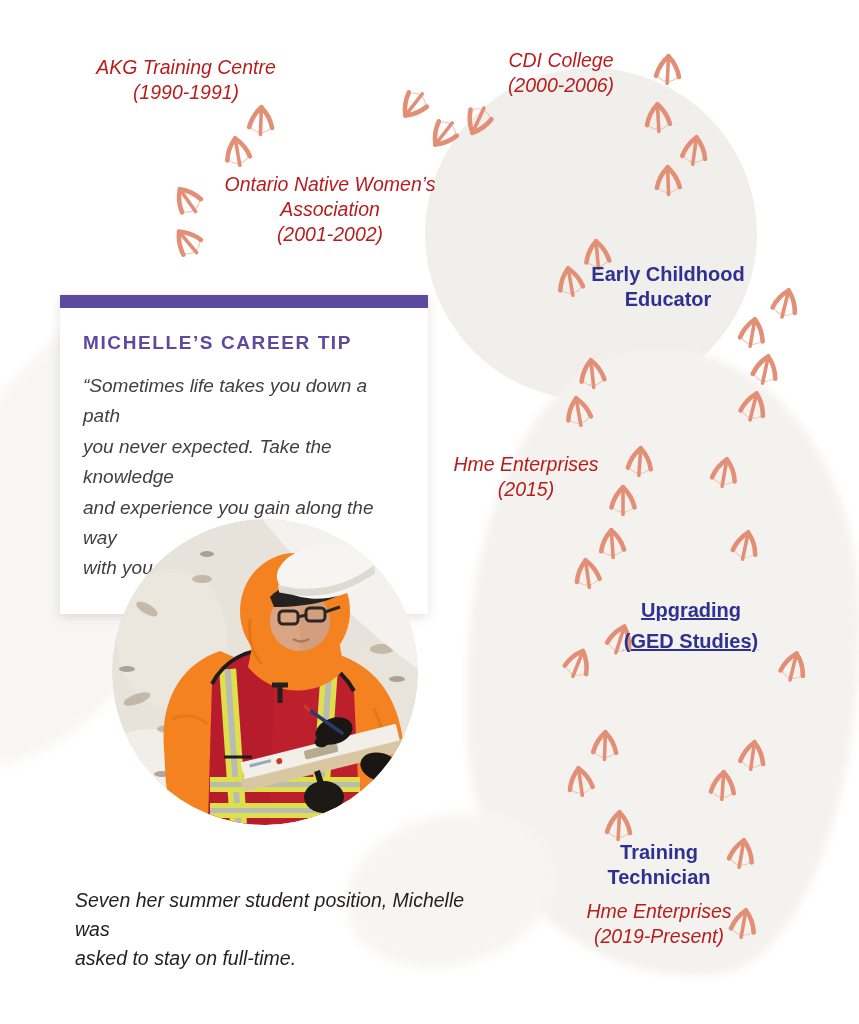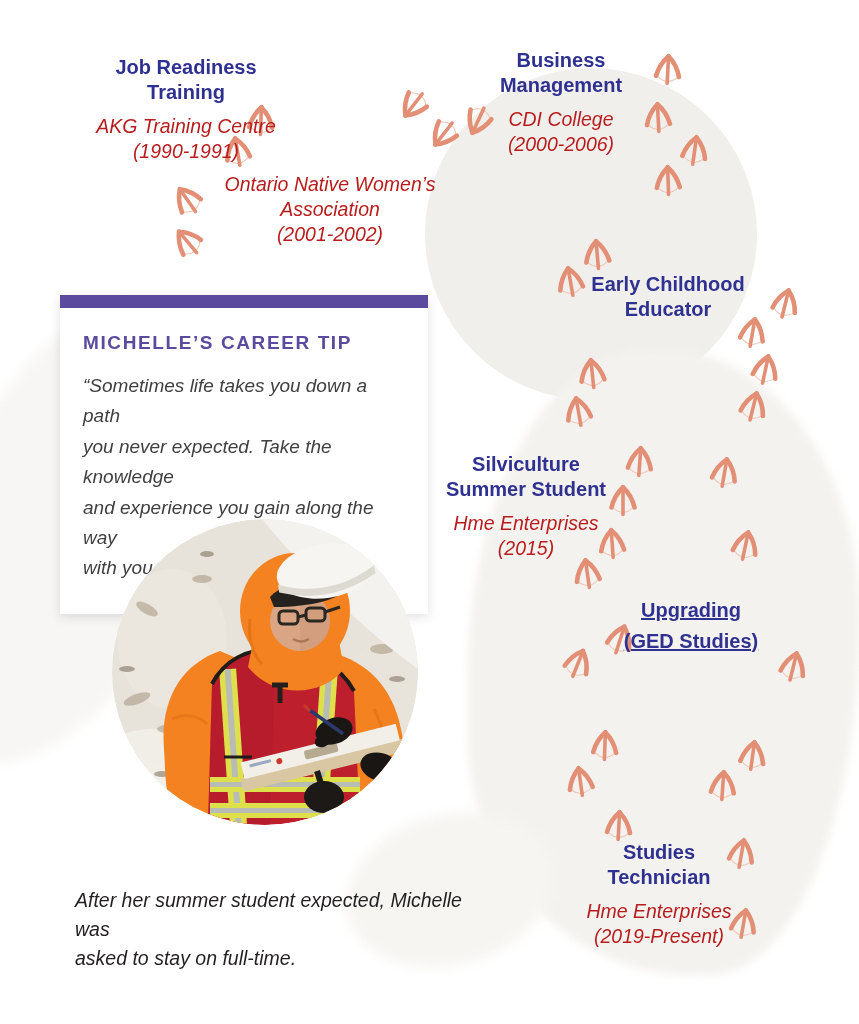--- a/index.html
+++ b/index.html
@@ -17,21 +17,21 @@
   .wm-blob-bottom{left:345px;top:815px;width:210px;height:150px;background:#f6f5f2;
     border-radius:50%;transform:rotate(-15deg);filter:blur(6px);}
 
   
   .milestone{position:absolute;text-align:center;}
   .m-title{margin:0 0 9px 0;font-weight:bold;color:#2f3190;font-size:20px;line-height:1.24;white-space:pre-line;}
   .m-org{margin:0;font-style:italic;font-size:19.5px;line-height:1.28;color:#b91c1c;white-space:pre-line;}
   .pos-job{left:56px;top:55px;width:260px;}
   .pos-business{left:441px;top:48px;width:240px;}
   .pos-youth{left:180px;top:172px;width:300px;}
-  .pos-early{left:558px;top:272px;width:220px;}
+  .pos-early{left:558px;top:262px;width:220px;}
   .pos-silvi{left:414px;top:452px;width:224px;}
   .pos-upgrading{left:570px;top:595px;width:242px;}
   .pos-upgrading .m-title{line-height:1.55;text-decoration:underline;}
   .pos-forestry{left:549px;top:840px;width:220px;}
 
   
   .tip-box{position:absolute;left:60px;top:295px;width:368px;background:#ffffff;
     box-shadow:0 3px 10px rgba(60,60,70,.15);}
   .tip-bar{height:13px;background:#5b4a9e;}
   .tip-inner{padding:24px 22px 30px 23px;}
@@ -266,58 +266,52 @@
         </svg></div>
       <div class="track" style="left: 729px; top: 901px; transform: rotate(10deg);"><svg width="30" height="40" viewBox="0 0 30 40">
           <path d="M5.2,30 Q15,39 24.8,30" fill="none" stroke="#f0c4b2" stroke-width="1"></path>
           <path d="M3.5,29.5 C5.5,21 9.5,14.5 14.8,9.5" fill="none" stroke="#e28f76" stroke-width="4.6" stroke-linecap="round"></path>
           <path d="M26.5,29.5 C24.5,21 20.5,14.5 15.2,9.5" fill="none" stroke="#e28f76" stroke-width="4.6" stroke-linecap="round"></path>
           <path d="M15,8.5 L15,36.5" fill="none" stroke="#e28f76" stroke-width="3.6" stroke-linecap="round"></path>
         </svg></div>
     </div>
 
   <div class="milestone pos-job">
-    <p class="m-title">Job Readiness
-Training</p>
     <p class="m-org">AKG Training Centre
 (1990-1991)</p>
   </div>
 
   <div class="milestone pos-business">
-    <p class="m-title">Business
-Management</p>
     <p class="m-org">CDI College
 (2000-2006)</p>
   </div>
 
   <div class="milestone pos-youth">
     <p class="m-org">Ontario Native Women’s
 Association
 (2001-2002)</p>
   </div>
 
   <div class="milestone pos-early">
     <p class="m-title">Early Childhood
 Educator</p>
   </div>
 
   <div class="milestone pos-silvi">
-    <p class="m-title">Silviculture
-Summer Student</p>
     <p class="m-org">Hme Enterprises
 (2015)</p>
   </div>
 
   <div class="milestone pos-upgrading">
     <p class="m-title">Upgrading
 (GED Studies)</p>
   </div>
 
   <div class="milestone pos-forestry">
-    <p class="m-title">Studies
+    <p class="m-title">Training
 Technician</p>
     <p class="m-org">Hme Enterprises
 (2019-Present)</p>
   </div>
 
   <div class="tip-box">
     <div class="tip-bar"></div>
     <div class="tip-inner">
       <p class="tip-heading">MICHELLE’S CAREER TIP</p>
       <p class="tip-quote">“Sometimes life takes you down a path
@@ -417,16 +411,16 @@
         </g>
         <path d="M196,190 L230,214" stroke="#2b3a6b" stroke-width="3.5" stroke-linecap="round"></path>
         <path d="M193,187 L197,191" stroke="#c9372b" stroke-width="3.5" stroke-linecap="round"></path>
         <g transform="rotate(16 268 248)">
           <ellipse cx="268" cy="248" rx="20" ry="14" fill="#191614"></ellipse>
         </g>
       </g>
     </svg>
   </div>
 
-  <p class="caption">After her summer student expected, Michelle was
+  <p class="caption">Seven her summer student position, Michelle was
 asked to stay on full-time.</p>
 
 </div>
 
 </body></html>

